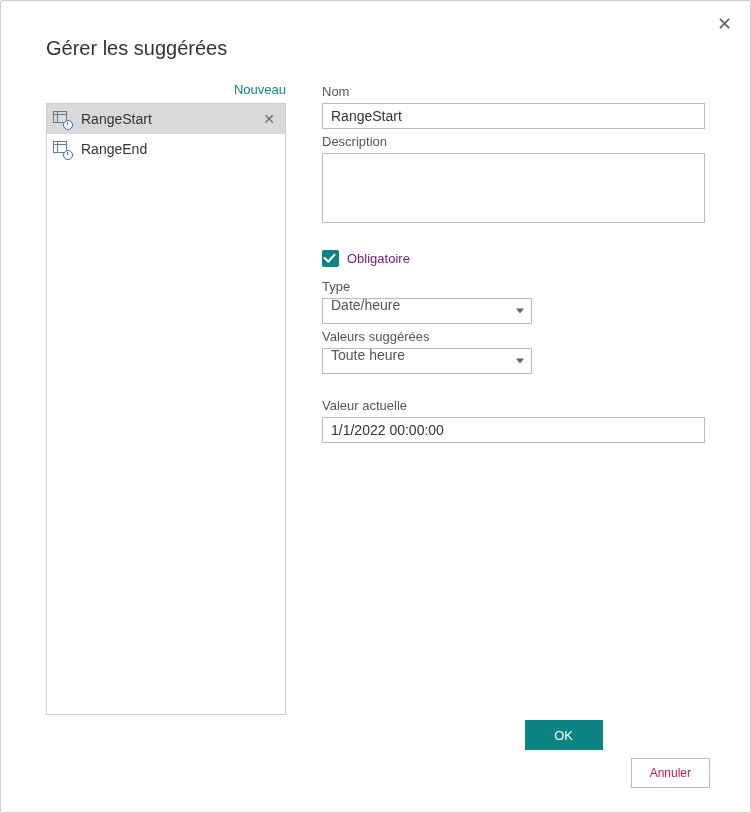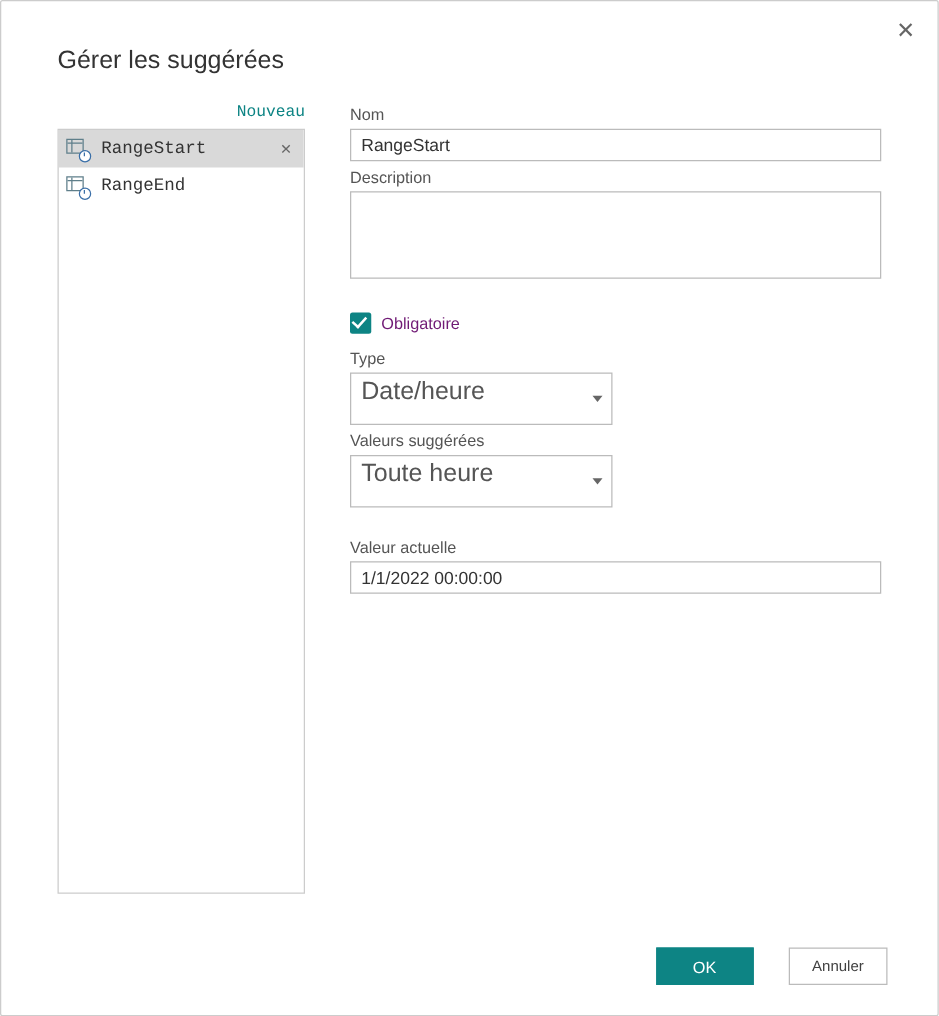--- a/index.html
+++ b/index.html
@@ -28,23 +28,22 @@
   font-weight: 400;
   color: #333;
   padding: 36px 0 22px 45px;
 }
 .content {
   display: flex;
   padding: 0 45px 0 45px;
   gap: 36px;
 }
 .left-panel {
-  width: 198px;
+  width: 240px;
   flex-shrink: 0;
-  font-family: Liberation Mono, monospace;
 }
 .new-link {
   text-align: right;
   color: #0d8484;
   font-size: 13px;
   padding-bottom: 6px;
   cursor: pointer;
 }
 .param-list {
   border: 1px solid #ccc;
@@ -174,24 +173,24 @@
 }
 .type-label {
   margin-top: 12px;
 }
 .select-wrap {
   position: relative;
   width: 210px;
 }
 .select {
   width: 100%;
-  height: 42px;
+  height: 26px;
   border: 1px solid #bbb;
   padding: 0 26px 12px 8px;
-  font-size: 20px;
+  font-size: 14px;
   background: #fff;
   cursor: pointer;
   display: flex;
   align-items: center;
   color: #555;
 }
 .select-chevron {
   position: absolute;
   right: 8px;
   top: 50%;
@@ -224,23 +223,24 @@
   align-items: center;
   justify-content: center;
 }
 .btn-primary {
   background: #0d8484;
   color: #fff;
   border: 1px solid #0d8484;
 }
 .btn-secondary {
   background: #fff;
-  color: #404040;
+  color: #be185d;
   border: 1px solid #bbb;
   font-size: 12px;
+  margin-top: 38px;
 }
 </style>
 </head>
 <body>
 
 <div class="close-x">✕</div>
 
 <h1 class="dialog-title">Gérer les suggérées</h1>
 
 <div class="content">

